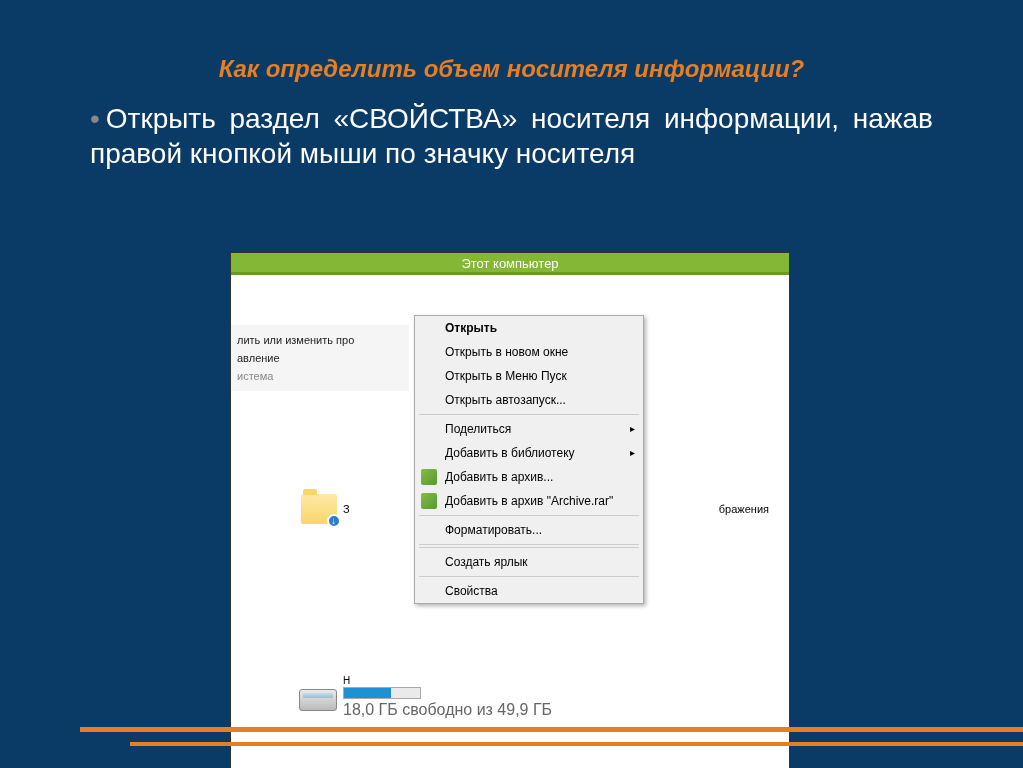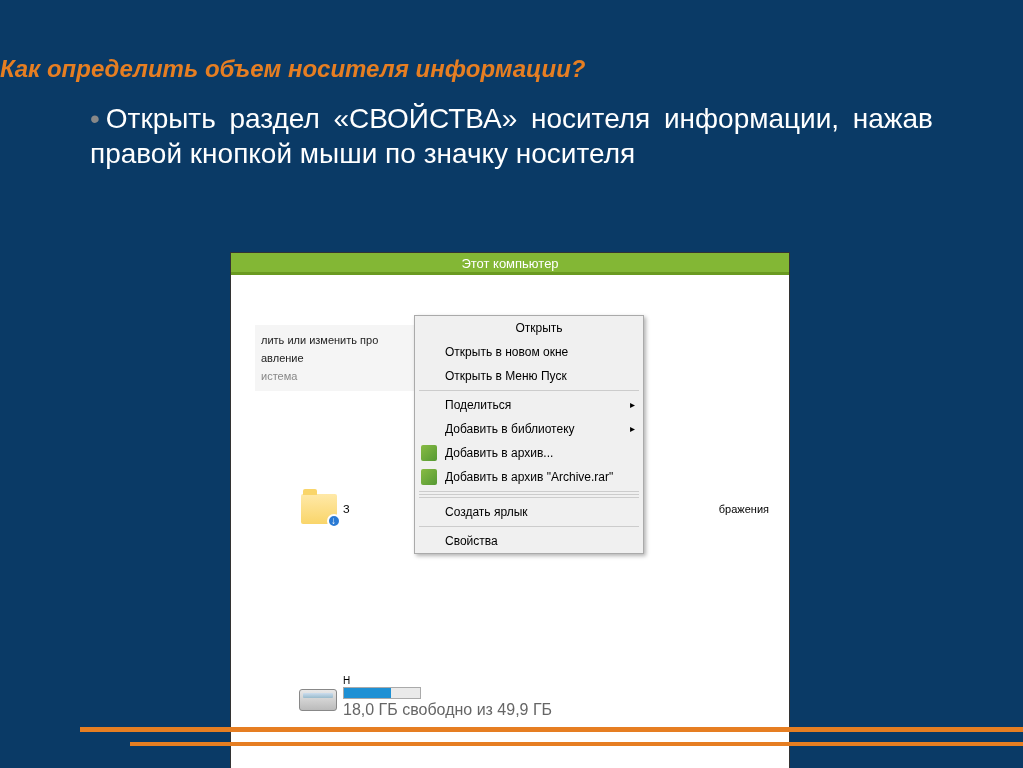--- a/index.html
+++ b/index.html
@@ -5,21 +5,21 @@
   * { margin: 0; padding: 0; box-sizing: border-box; }
   body {
     width: 1023px;
     height: 768px;
     background: #0a3a66;
     font-family: Arial, sans-serif;
     overflow: hidden;
     position: relative;
   }
   .slide-title {
-    text-align: left;
+    text-align: center;
     font-style: italic;
     font-weight: bold;
     color: #e67e22;
     font-size: 24px;
     padding-top: 55px;
     padding-bottom: 18px;
   }
   .bullet-text {
     color: #ffffff;
     font-size: 28px;
@@ -58,21 +58,20 @@
   }
   .sidebar {
     position: absolute;
     left: 0;
     top: 36px;
     width: 178px;
     background: #f5f5f5;
     padding: 6px 0;
     font-size: 11px;
     color: #222;
-    margin-left: 24px;
   }
   .sidebar-row {
     padding: 3px 6px;
     white-space: nowrap;
     overflow: hidden;
   }
   .sidebar-row.gray {
     color: #888;
   }
   .content-area {
@@ -195,22 +194,21 @@
     box-shadow: 2px 2px 4px rgba(0,0,0,0.3);
     font-size: 12px;
     color: #000;
   }
   .cm-item {
     padding: 5px 10px 5px 30px;
     position: relative;
     white-space: nowrap;
   }
   .cm-item.bold {
-    font-weight: normal;
-    text-align: center;
+    font-weight: bold;
   }
   .cm-sep {
     height: 1px;
     background: #ccc;
     margin: 2px 4px;
   }
   .cm-arrow {
     position: absolute;
     right: 8px;
     top: 6px;
@@ -277,26 +275,28 @@
     <div class="drive-letter">Н</div>
     <div class="drive-bar">
       <div class="drive-bar-fill"></div>
     </div>
     <div class="drive-status">18,0 ГБ свободно из 49,9 ГБ</div>
 
     <div class="context-menu" id="context-menu">
         <div class="cm-item bold">Открыть</div>
         <div class="cm-item">Открыть в новом окне</div>
         <div class="cm-item">Открыть в Меню Пуск</div>
+        <div class="cm-item">Открыть автозапуск...</div>
         <div class="cm-sep"></div>
         <div class="cm-item">Поделиться<span class="cm-arrow">▸</span></div>
         <div class="cm-item">Добавить в библиотеку<span class="cm-arrow">▸</span></div>
         <div class="cm-item">Добавить в архив...<span class="cm-icon"></span></div>
         <div class="cm-item">Добавить в архив "Archive.rar"<span class="cm-icon"></span></div>
         <div class="cm-sep"></div>
+        <div class="cm-item">Форматировать...</div>
         <div class="cm-sep"></div>
         <div class="cm-sep"></div>
         <div class="cm-item">Создать ярлык</div>
         <div class="cm-sep"></div>
         <div class="cm-item">Свойства</div>
       </div>
 
   </div>
 </div>
 

